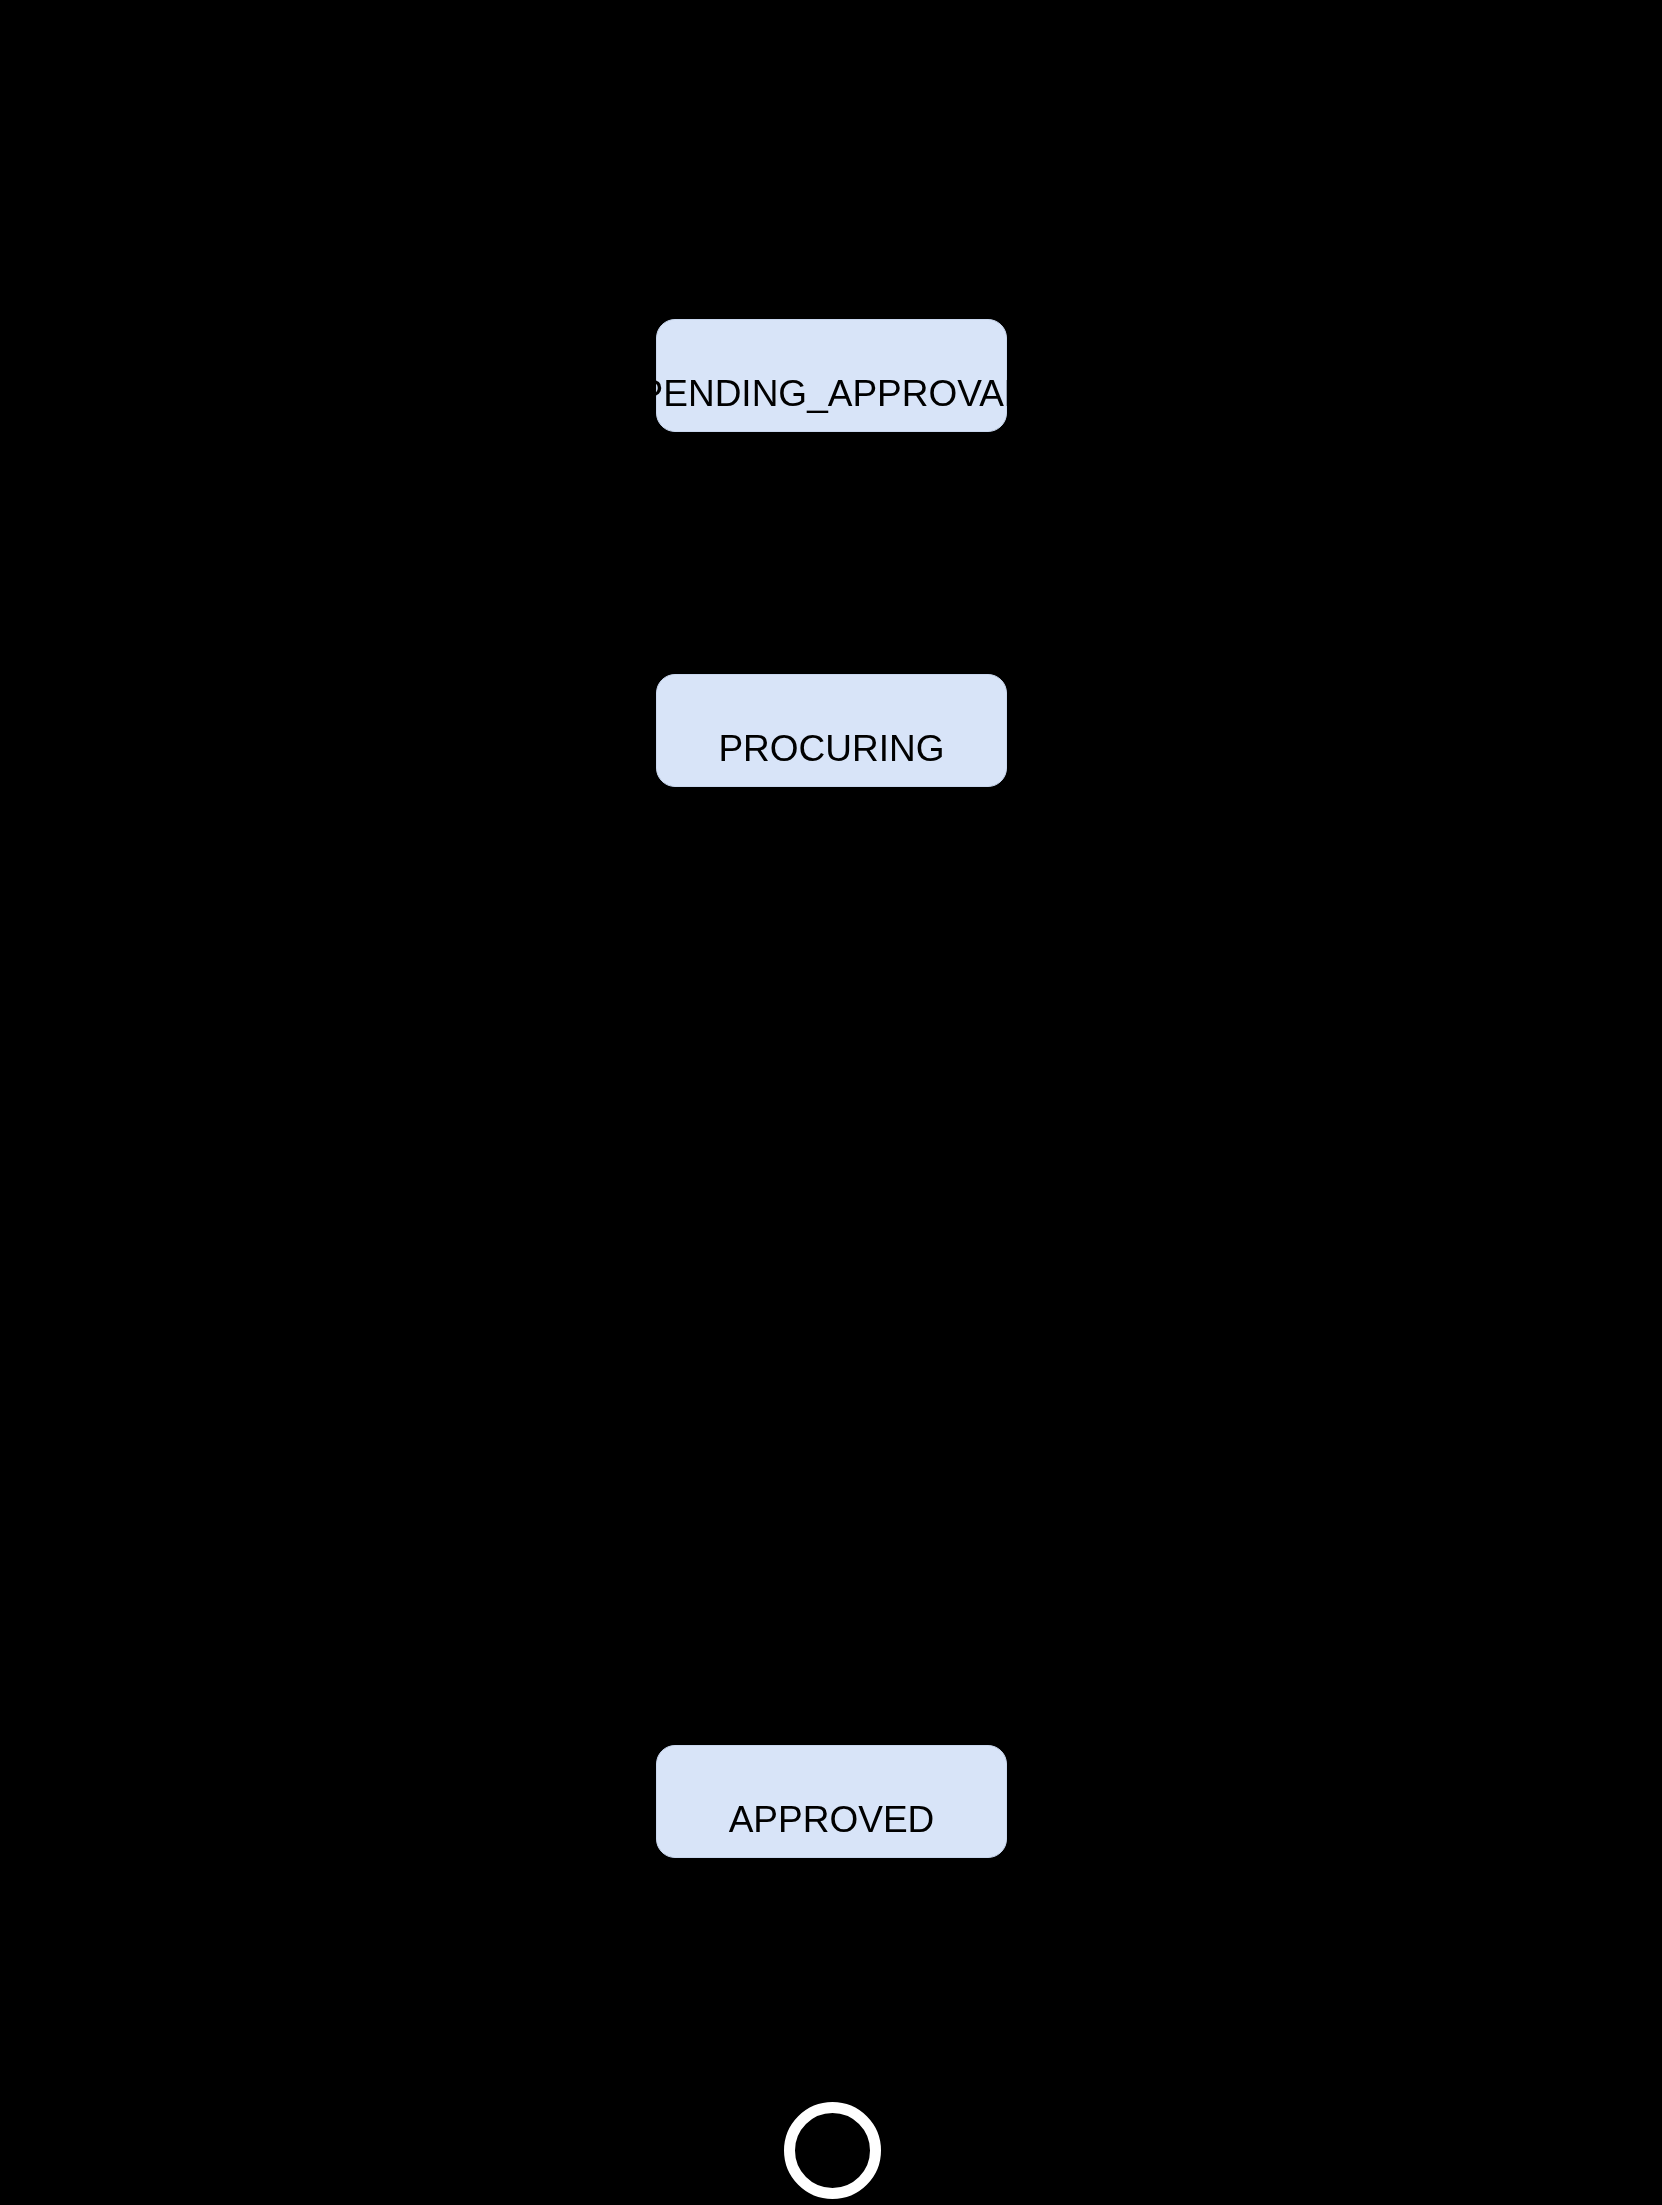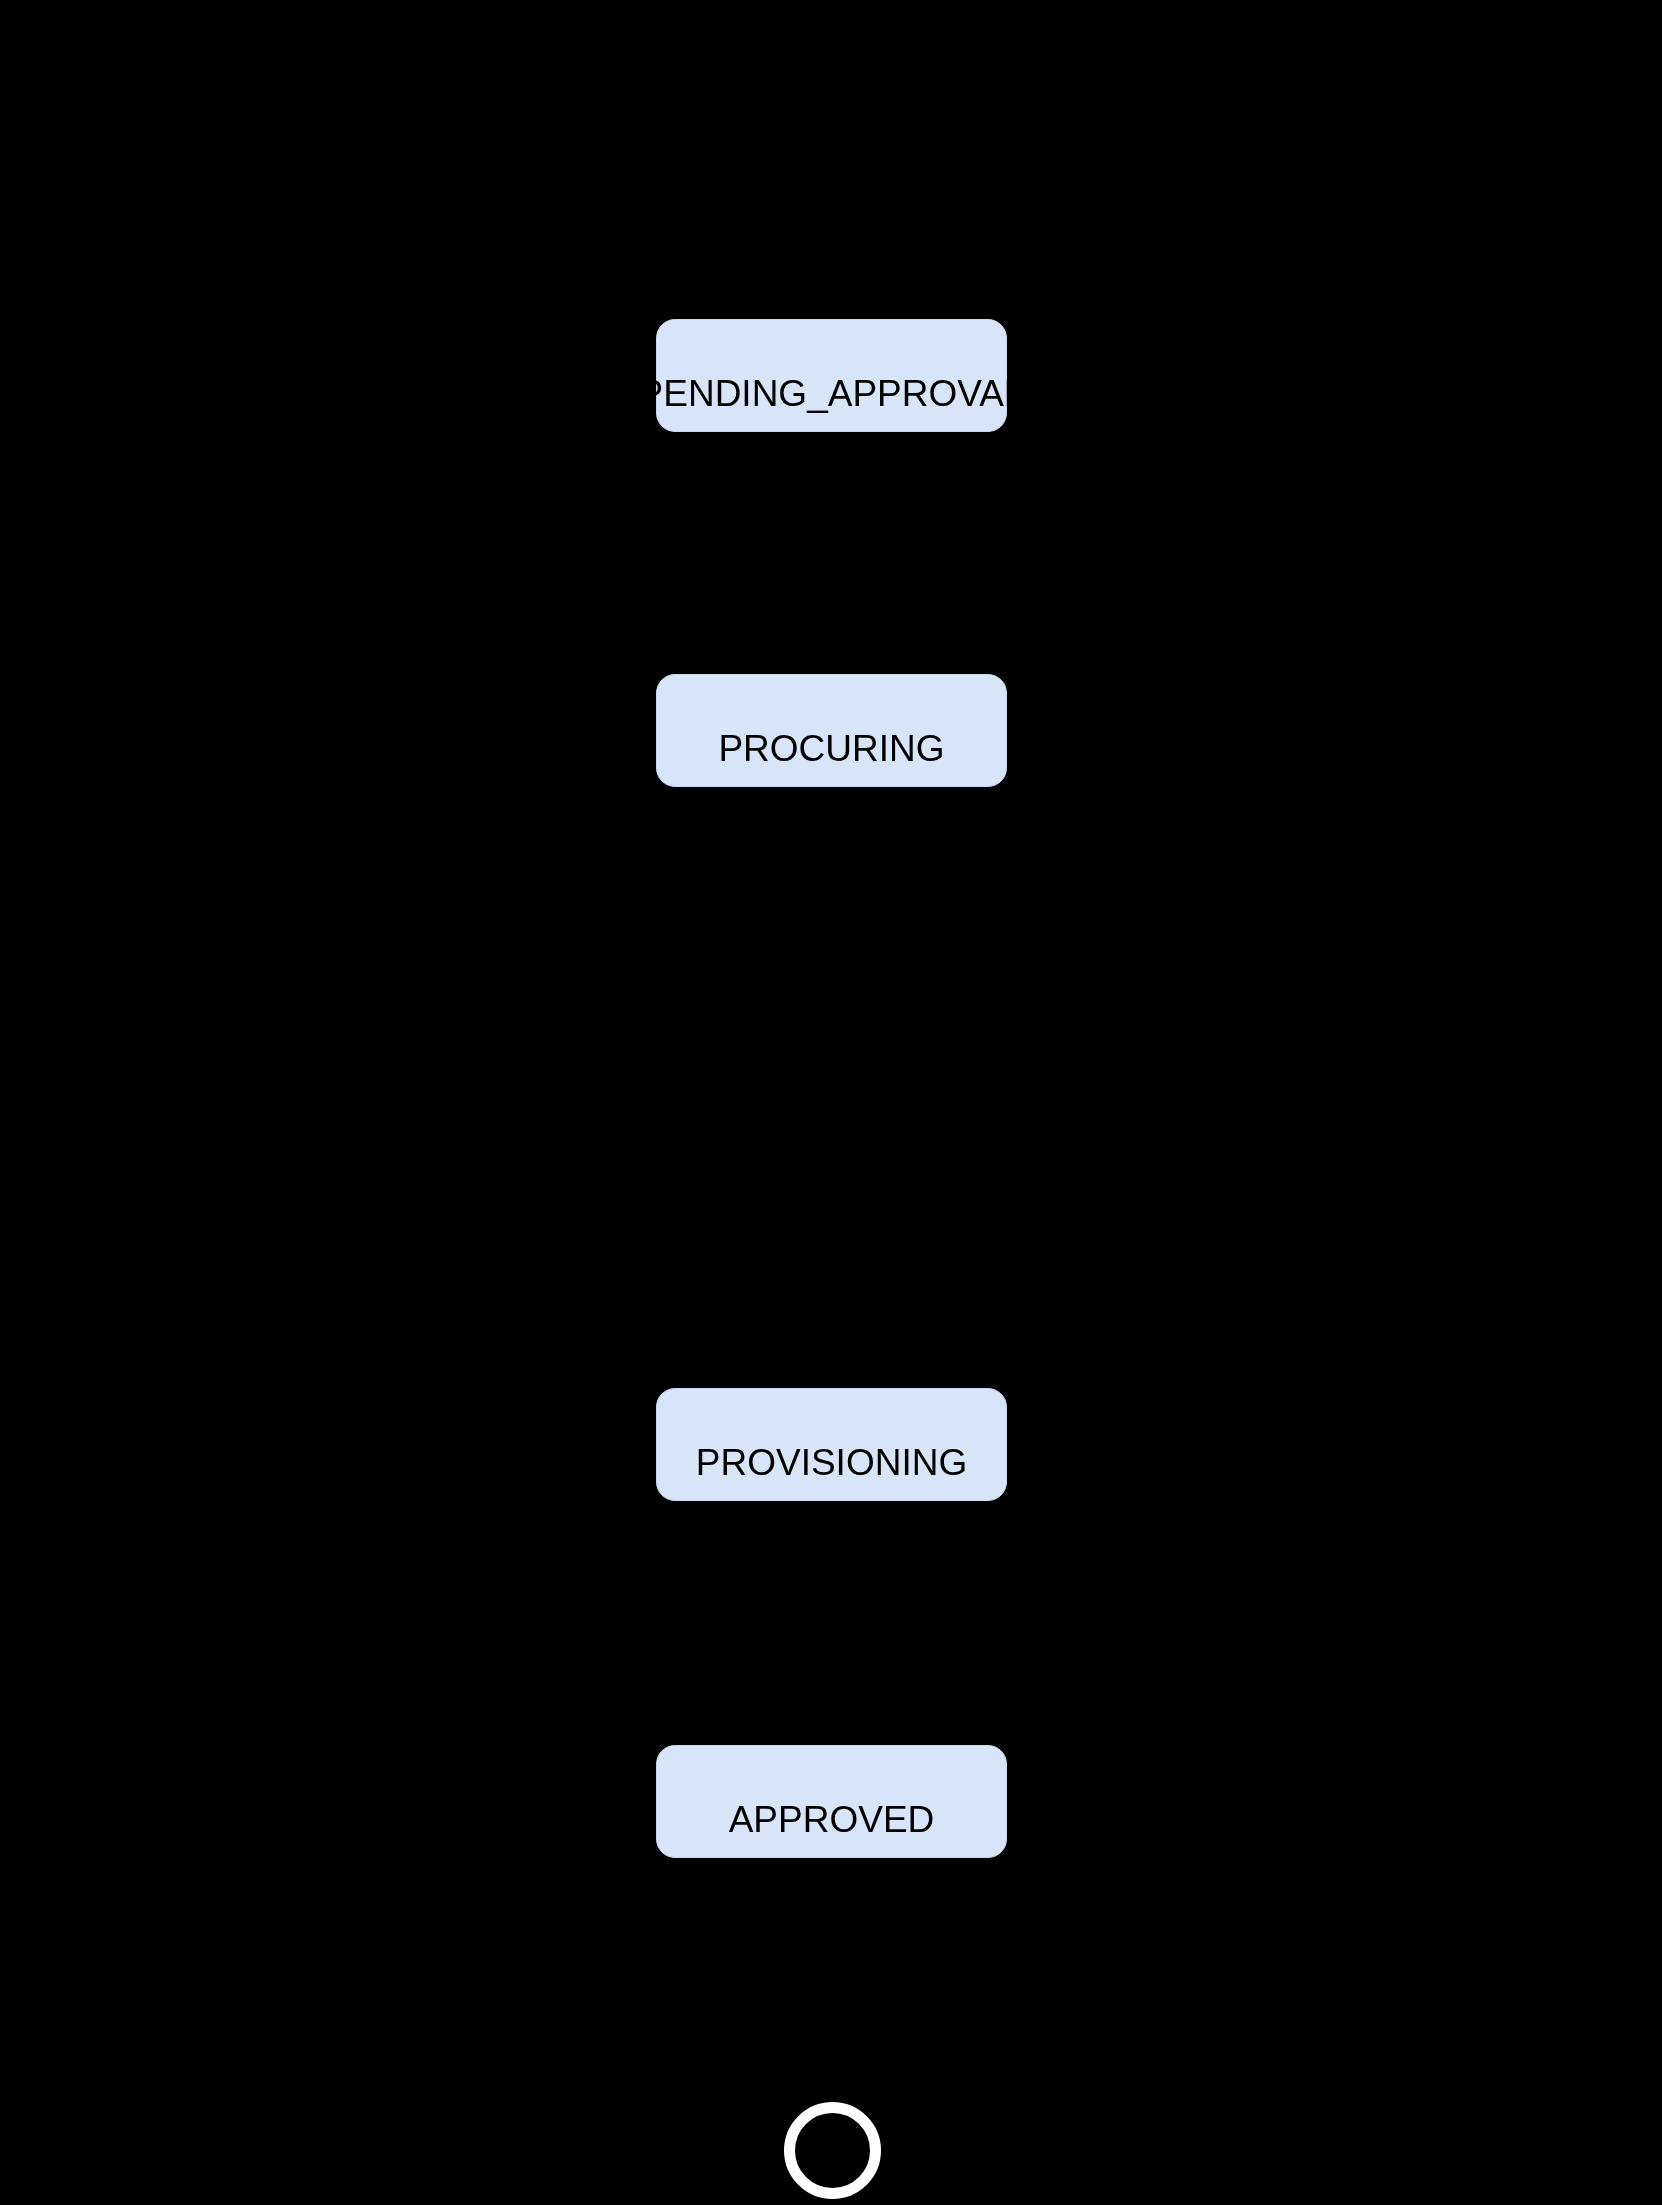--- a/index.html
+++ b/index.html
@@ -60,23 +60,20 @@
 
   <div class="state-node pos-0">
     <span class="state-label">PENDING_APPROVAL</span>
   </div>
 
   <div class="state-node pos-1">
     <span class="state-label">PROCURING</span>
   </div>
 
 
-  <div class="state-node pos-3">
-    <span class="state-label">PROVISIONING</span>
-  </div>
 
   <div class="state-node pos-4">
     <span class="state-label">APPROVED</span>
   </div>
 
   <div class="final-state"></div>
 
 </div>
 
 

